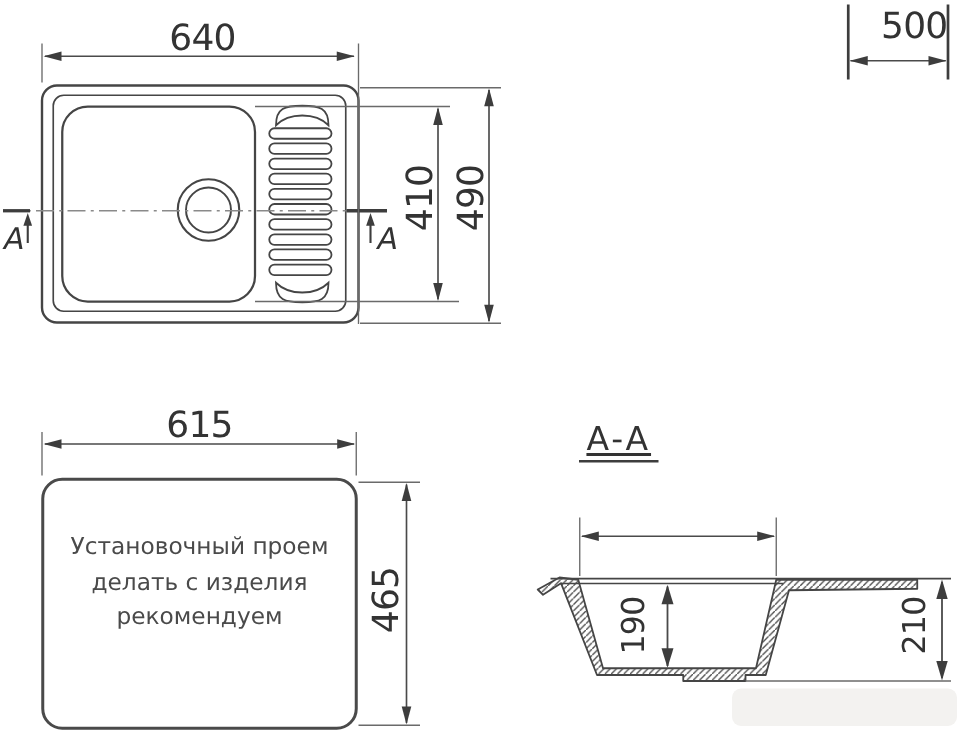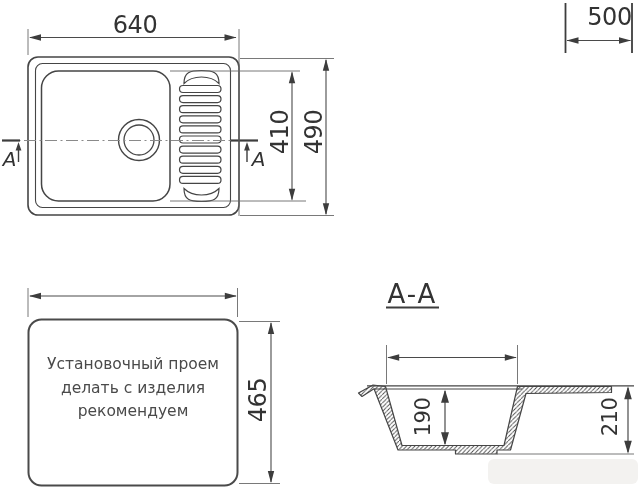--- a/index.html
+++ b/index.html
@@ -5,21 +5,21 @@
   html,body{margin:0;padding:0;background:#ffffff;}
   .canvas{position:relative;width:640px;height:496px;background:#ffffff;overflow:hidden;
           font-family:"DejaVu Sans",sans-serif;}
   .canvas svg{position:absolute;left:0;top:0;}
   .lbl{position:absolute;display:flex;align-items:center;justify-content:center;
        color:#333;letter-spacing:-0.5px;white-space:nowrap;}
   .num{font-size:24px;}
   .num-sm{font-size:21px;}
   .rot{transform:rotate(-90deg);transform-origin:center;}
   .ital{font-style:italic;font-size:20px;letter-spacing:0;}
-  .section-title{font-size:26px;letter-spacing:2px;}
+  .section-title{font-size:22px;letter-spacing:2px;text-decoration:underline;}
   .note{position:absolute;color:#4a4a4a;font-size:15.5px;line-height:23.5px;
         text-align:center;letter-spacing:0;}
   .note span{display:block;text-align:center;}
 </style>
 </head>
 <body>
 
 <div class="canvas">
 
 <svg width="640" height="496" viewBox="0 0 640 496">
@@ -139,20 +139,21 @@
   <div class="lbl num" style="left:567px;top:3px;width:85px;height:28px;">500</div>
 
   <div class="lbl num rot" style="left:283px;top:119px;width:62px;height:26px;">490</div>
 
   <div class="lbl num rot" style="left:249px;top:119px;width:62px;height:26px;">410</div>
 
   <div class="lbl ital" style="left:0px;top:147px;width:19px;height:24px;">A</div>
 
   <div class="lbl ital" style="left:248px;top:147px;width:21px;height:24px;">A</div>
 
+  <div class="lbl num" style="left:103px;top:269px;width:60px;height:27px;">615</div>
 
   <div class="lbl num rot" style="left:226px;top:387px;width:63px;height:26px;">465</div>
 
   <div class="note" style="left:36px;top:353px;width:194px;">
     <span>Установочный проем</span>
     <span>делать с изделия</span>
     <span>рекомендуем</span>
   </div>
 
   <div class="lbl section-title" style="left:382px;top:280px;width:61px;height:27px;">A-A</div>

